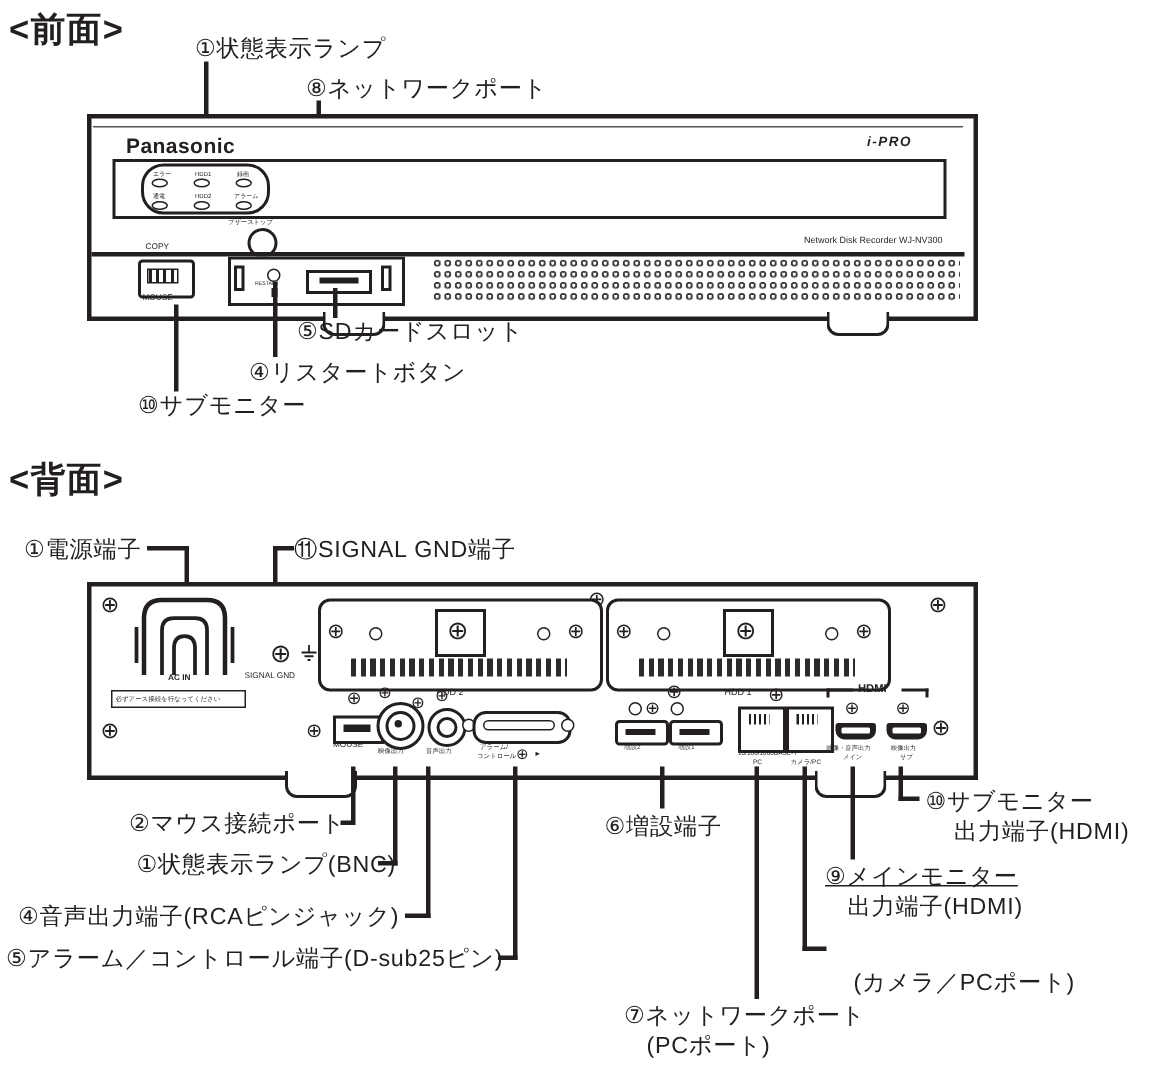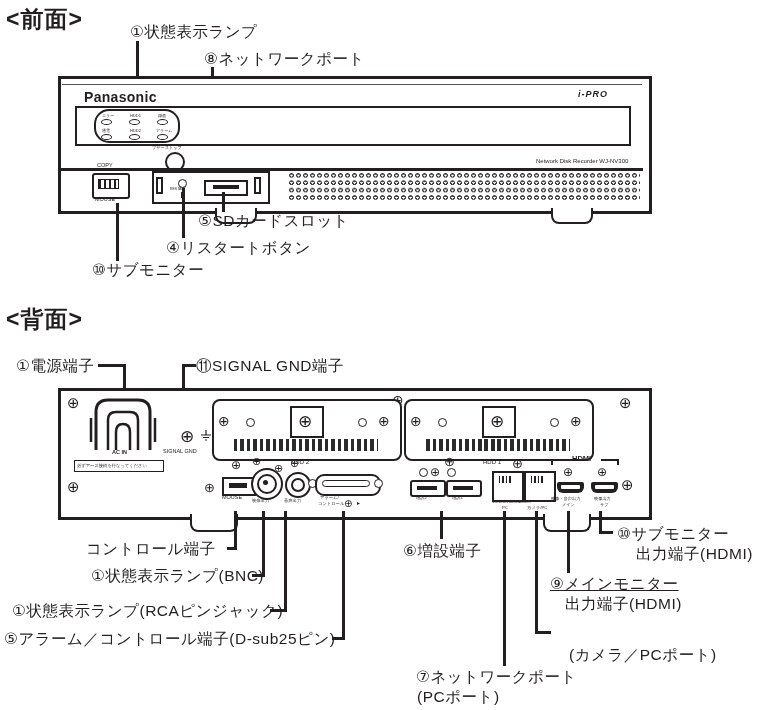--- a/index.html
+++ b/index.html
@@ -225,40 +225,40 @@
   <div class="tiny" style="left:551px;top:497px;font-size:4.2px;">映像・音声出力</div>
   <div class="tiny" style="left:562px;top:503px;font-size:4.2px;">メイン</div>
   <div class="tiny" style="left:594px;top:497px;font-size:4.2px;">映像出力</div>
   <div class="tiny" style="left:600px;top:503px;font-size:4.2px;">サブ</div>
 
   <div class="foot" style="left:190px;top:514px;width:44px;height:16px;"></div>
   <div class="foot" style="left:543px;top:514px;width:44px;height:16px;"></div>
 
   <div class="vline" style="left:234px;top:511px;height:39px;"></div>
   <div class="hline" style="left:227px;top:547px;width:9px;"></div>
-  <div class="lbl" style="left:86px;top:539px;">コントロール端子</div>
+  <div class="lbl" style="left:86px;top:539px;">②マウス接続ポート</div>
 
   <div class="vline" style="left:262px;top:511px;height:66px;"></div>
   <div class="hline" style="left:252px;top:574px;width:13px;"></div>
   <div class="lbl" style="left:91px;top:566px;">①状態表示ランプ(BNC)</div>
 
   <div class="vline" style="left:284px;top:511px;height:101px;"></div>
   <div class="hline" style="left:270px;top:609px;width:17px;"></div>
-  <div class="lbl" style="left:12px;top:601px;">①状態表示ランプ(RCAピンジャック)</div>
+  <div class="lbl" style="left:12px;top:601px;">④音声出力端子(RCAピンジャック)</div>
 
   <div class="vline" style="left:342px;top:511px;height:129px;"></div>
   <div class="hline" style="left:332px;top:637px;width:13px;"></div>
   <div class="lbl" style="left:4px;top:629px;">⑤アラーム／コントロール端子(D-sub25ピン)</div>
 
   <div class="vline" style="left:440px;top:511px;height:28px;"></div>
   <div class="lbl" style="left:403px;top:541px;">⑥増設端子</div>
 
   <div class="vline" style="left:503px;top:511px;height:155px;"></div>
   <div class="lbl" style="left:416px;top:667px;">⑦ネットワークポート</div>
-  <div class="lbl" style="left:417px;top:687px;">(PCポート)</div>
+  <div class="lbl" style="left:431px;top:687px;">(PCポート)</div>
 
   <div class="vline" style="left:535px;top:511px;height:123px;"></div>
   <div class="hline" style="left:535px;top:631px;width:16px;"></div>
   <div class="lbl" style="left:569px;top:645px;">(カメラ／PCポート)</div>
 
   <div class="vline" style="left:567px;top:511px;height:62px;"></div>
   <div class="lbl" style="left:550px;top:574px;text-decoration:underline;">⑨メインモニター</div>
   <div class="lbl" style="left:565px;top:594px;">出力端子(HDMI)</div>
 
   <div class="vline" style="left:599px;top:511px;height:23px;"></div>

